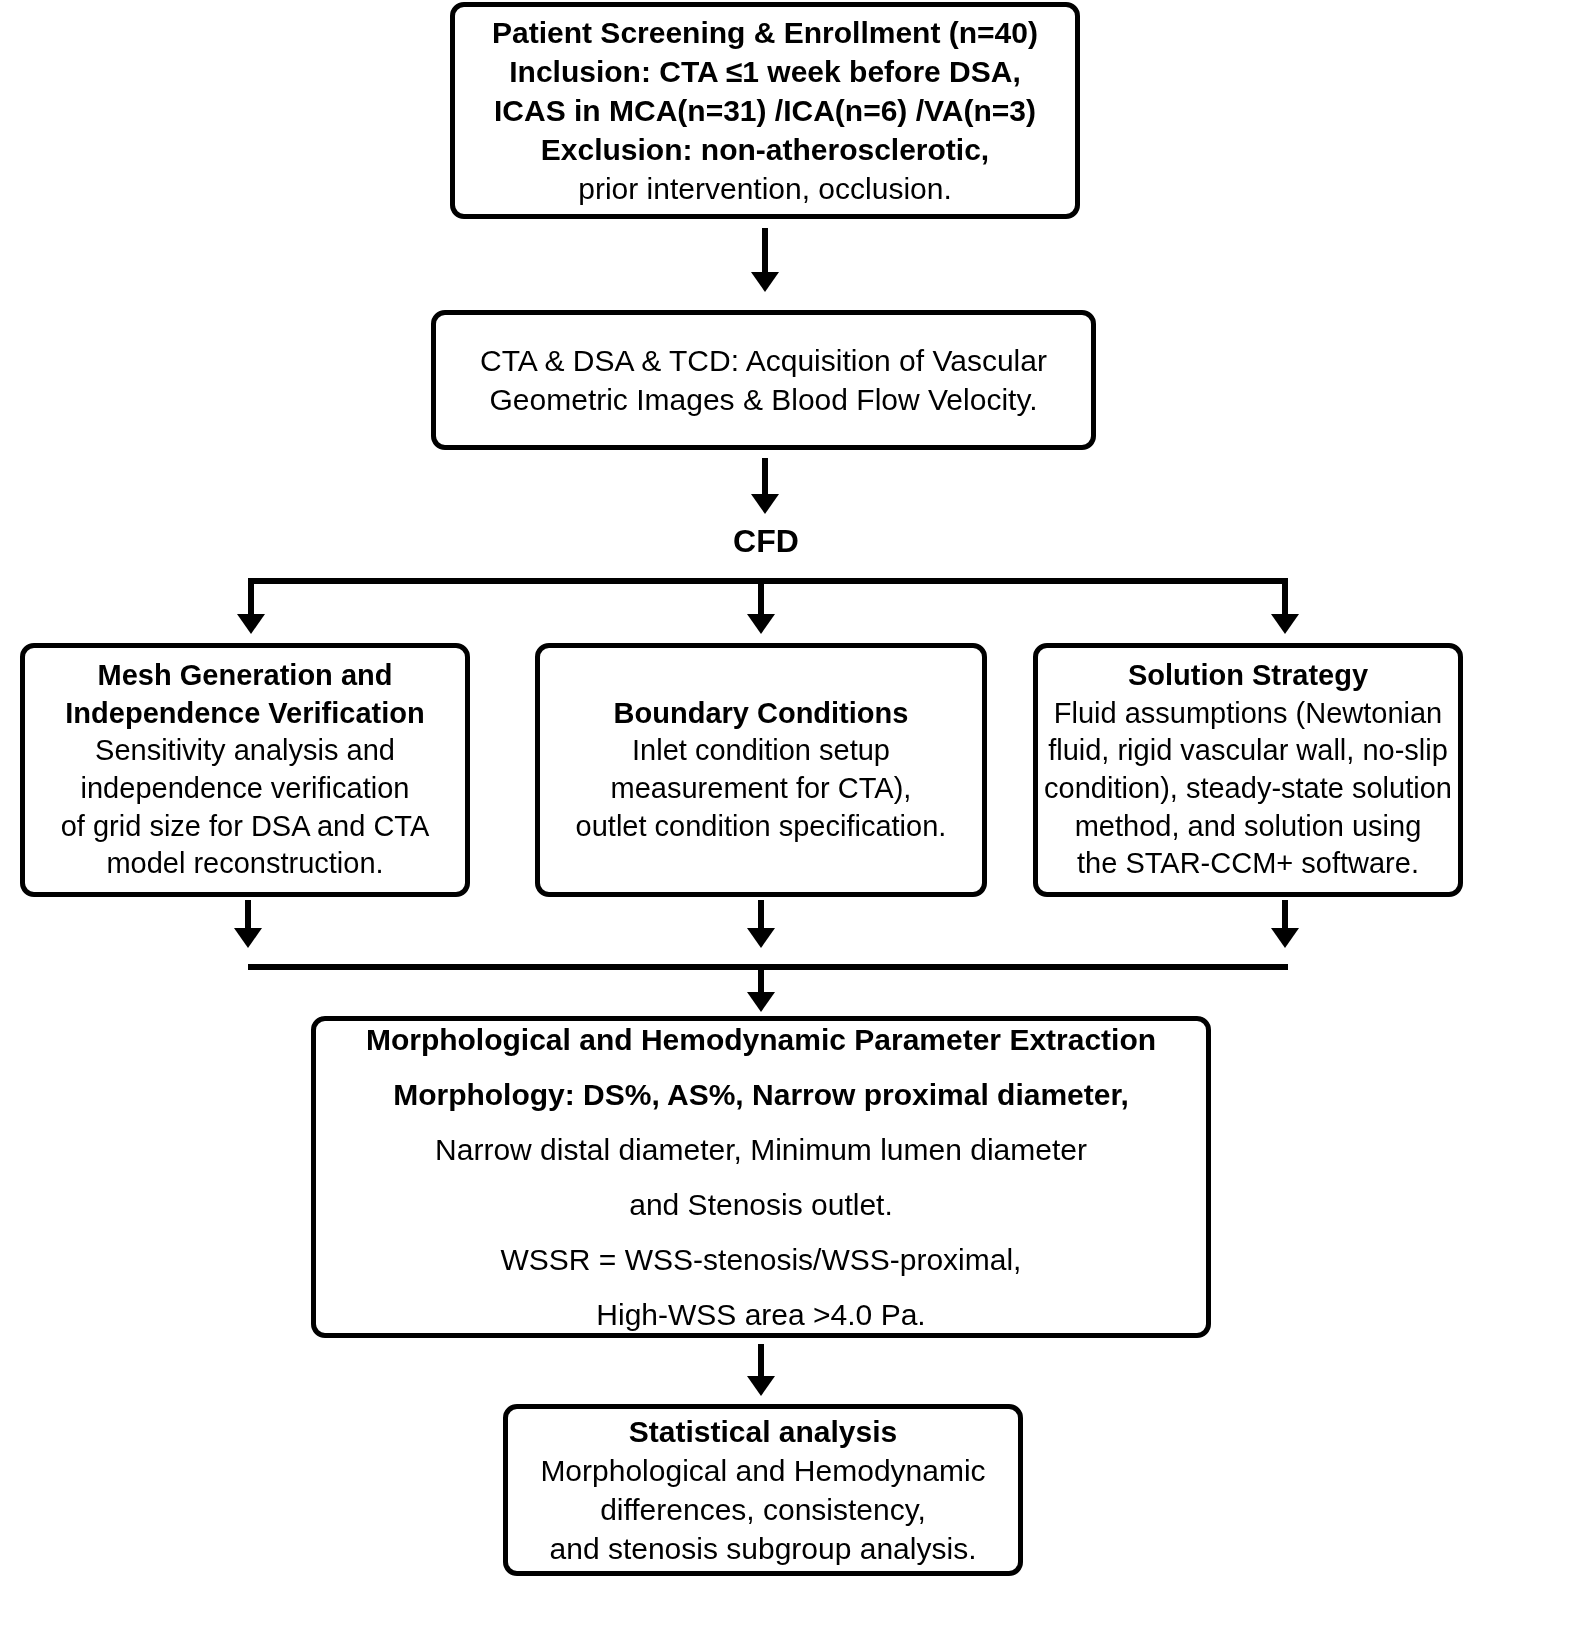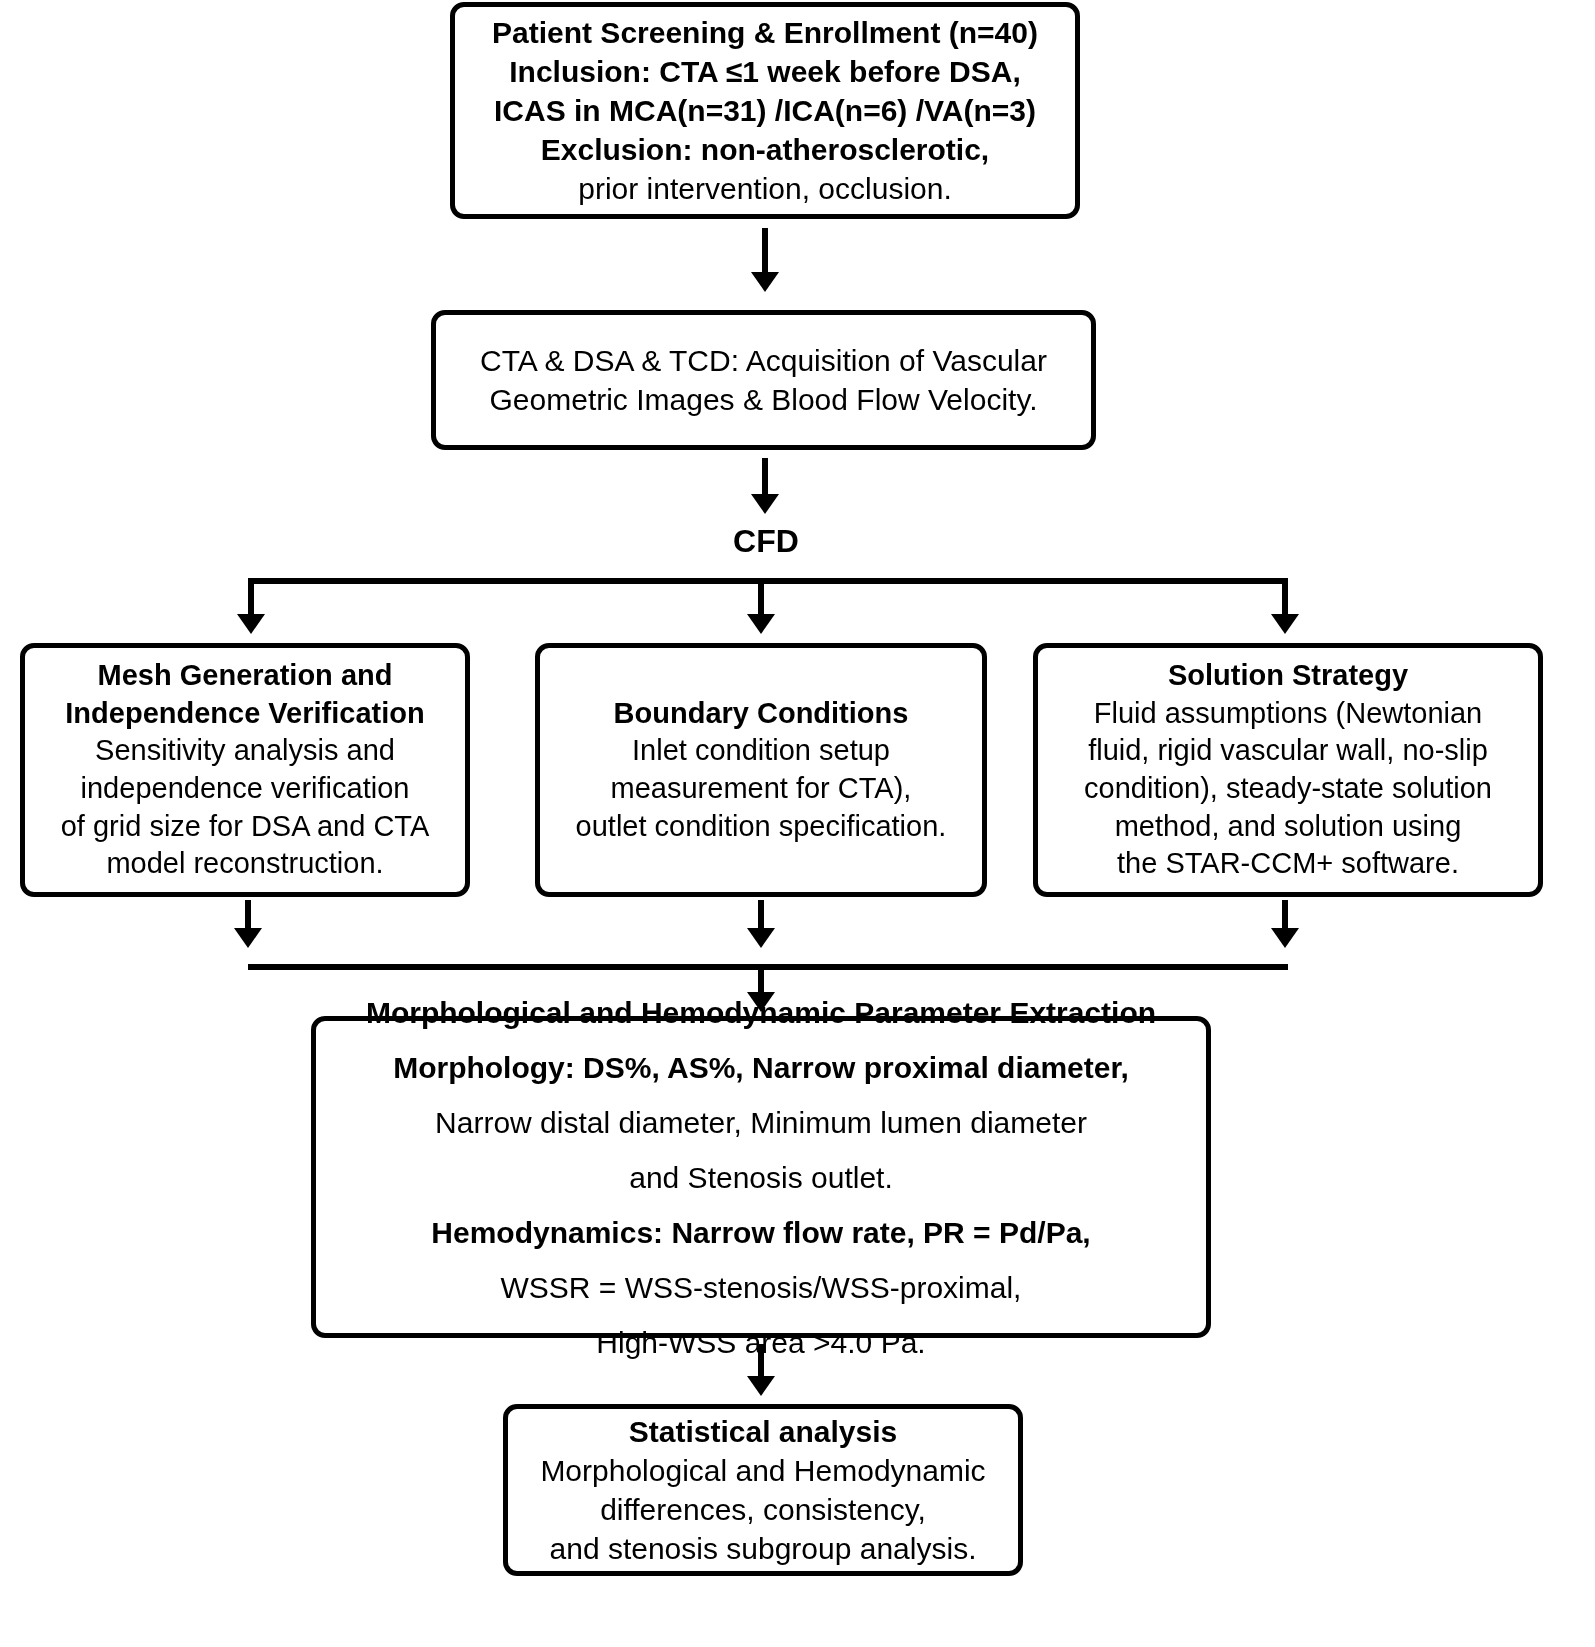--- a/index.html
+++ b/index.html
@@ -55,21 +55,21 @@
   }
   #box-mesh {
     left: 4px; top: 643px; width: 450px; height: 254px;
     font-size: 29px;
   }
   #box-boundary {
     left: 519px; top: 643px; width: 452px; height: 254px;
     font-size: 29px;
   }
   #box-solution {
-    left: 1017px; top: 643px; width: 510px; height: 254px;
+    left: 1017px; top: 643px; width: 430px; height: 254px;
     font-size: 29px;
   }
   #box-extraction {
     left: 295px; top: 1016px; width: 900px; height: 322px;
     font-size: 30px;
     gap: 16px;
   }
   #box-stats {
     left: 487px; top: 1404px; width: 520px; height: 172px;
     font-size: 30px;
@@ -171,21 +171,20 @@
 
   <div class="hline" style="left:232px; top:964px; width:1040px;"></div>
   <div class="vline" style="left:742px; top:964px; height:32px;"></div>
   <div class="arrow" style="left:731px; top:992px;"></div>
 
   <div class="box" id="box-extraction">
     <span class="line ttl">Morphological and Hemodynamic Parameter Extraction</span>
     <span class="line lbl-strong">Morphology: DS%, AS%, Narrow proximal diameter,</span>
     <span class="line">Narrow distal diameter, Minimum lumen diameter</span>
     <span class="line">and Stenosis outlet.</span>
-    <span class="line lbl-strong">Hemodynamics: Narrow flow rate, PR = Pd/Pa,</span>
     <span class="line">WSSR = WSS-stenosis/WSS-proximal,</span>
     <span class="line">High-WSS area &gt;4.0 Pa.</span>
   </div>
 
   <div class="vline" style="left:742px; top:1344px; height:36px;"></div>
   <div class="arrow" style="left:731px; top:1376px;"></div>
 
   <div class="box" id="box-stats">
     <span class="line ttl">Statistical analysis</span>
     <span class="line">Morphological and Hemodynamic</span>

